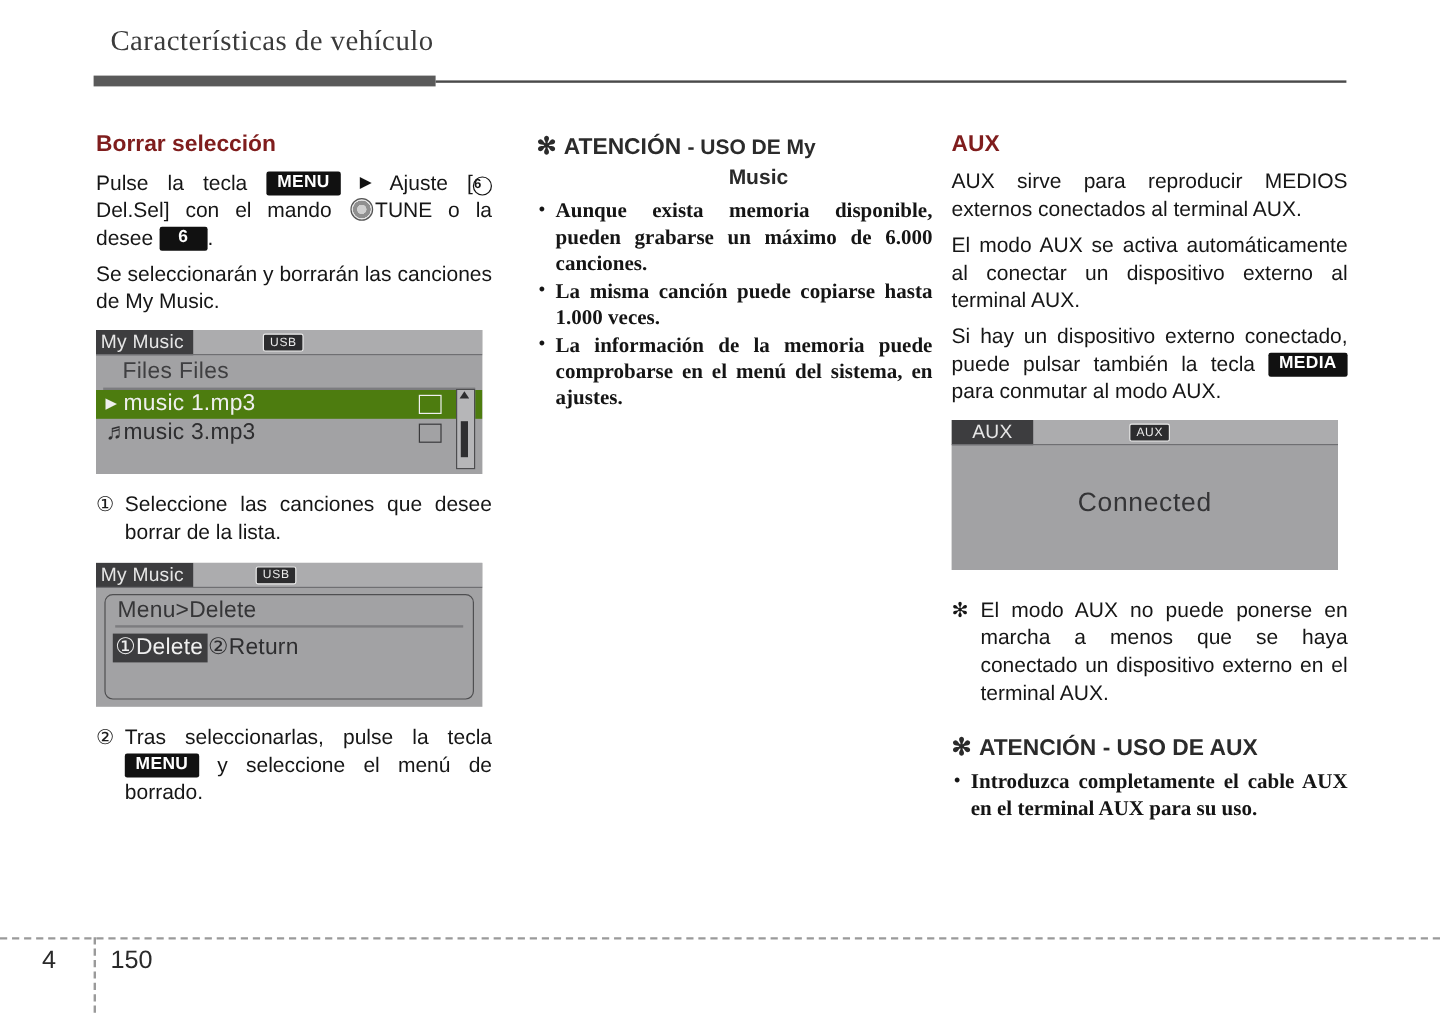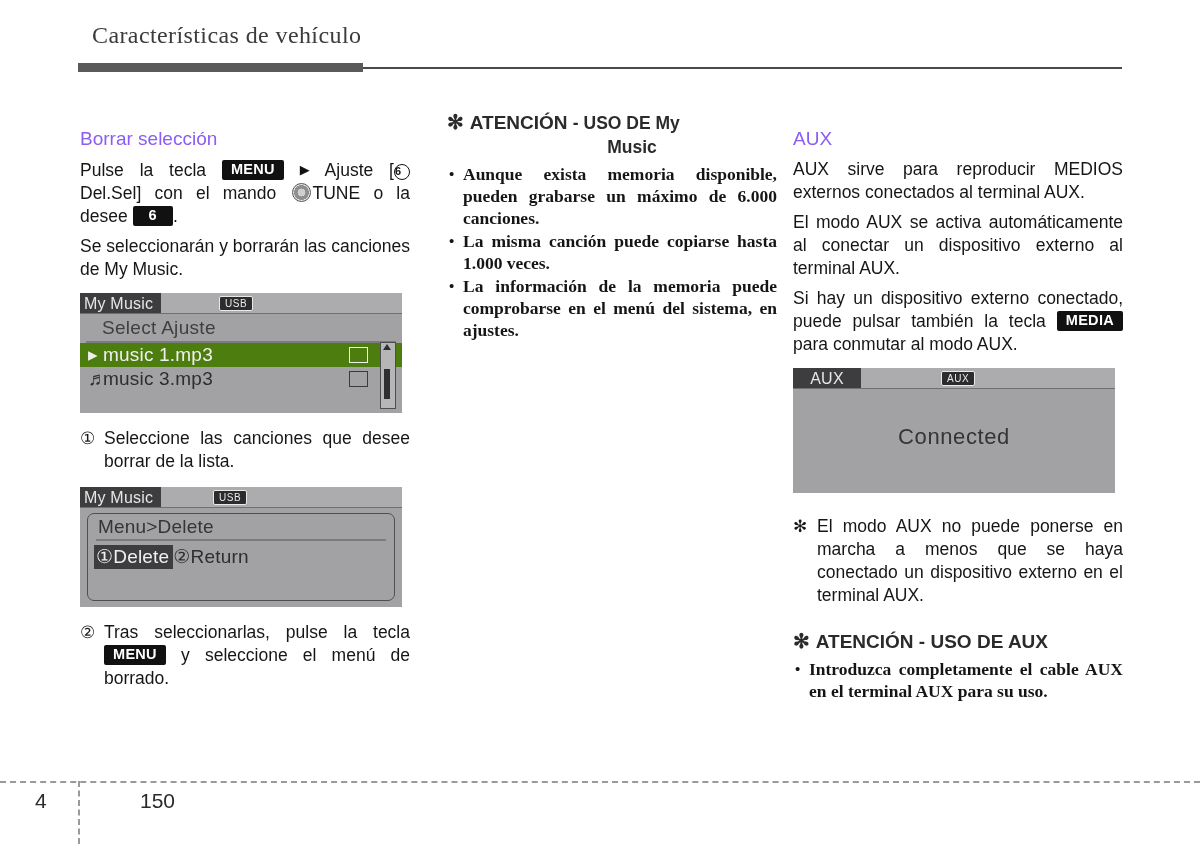--- a/index.html
+++ b/index.html
@@ -20,31 +20,31 @@
     font-size:24px;color:#3b3b3b;letter-spacing:.4px;
     position:absolute;left:14px;top:0px;white-space:nowrap;
   }
   .hdr-bar{position:absolute;left:0px;top:41px;width:285px;height:9px;background:#5a5a5a;}
   .hdr-rule{position:absolute;left:285px;top:45px;width:759px;height:2px;background:#4a4a4a;}
 
   
   .ftr-rule{position:absolute;left:0px;top:781px;width:1200px;height:0;border-top:2px dashed #9a9a9a;}
   .ftr-vert{position:absolute;left:78px;top:781px;width:0;height:63px;border-left:2px dashed #9a9a9a;}
   .ftr-num{position:absolute;left:35px;top:789px;font-size:21px;color:#2a2a2a;font-family:"Liberation Sans",sans-serif;}
-  .ftr-num2{position:absolute;left:92px;top:789px;font-size:21px;color:#2a2a2a;font-family:"Liberation Sans",sans-serif;margin-left:48px;}
+  .ftr-num2{position:absolute;left:92px;top:789px;font-size:21px;color:#2a2a2a;font-family:"Liberation Sans",sans-serif;}
 
   
   .col{position:absolute;top:110px;}
   .col-left{left:80px;width:330px;}
   .col-mid{left:447px;width:330px;}
   .col-right{left:793px;width:330px;}
 
   h2.sec{
-    font-size:19px;font-weight:normal;margin:18px 0 8px 0;
-    font-family:"Liberation Sans",sans-serif;color:#8b5cf6;
+    font-size:19px;font-weight:bold;margin:0 0 8px 0;
+    font-family:"Liberation Sans",sans-serif;color:#7f1d1d;
   }
   p.body{
     font-size:17.5px;line-height:23px;margin:0 0 7px 0;
     text-align:justify;text-justify:inter-word;
     font-family:"Liberation Sans",sans-serif;color:#161616;
     -webkit-hyphens:none;hyphens:none;
   }
   p.body.lastline-left{text-align-last:left;}
 
   
@@ -196,21 +196,21 @@
     </p>
 
     <p class="body lastline-left" style="margin-bottom:12px;">Se seleccionarán y borrarán las canciones de My Music.</p>
 
     <div class="lcd" id="screen1">
       <div class="lcd-top">
         <div class="lcd-tab">My Music</div>
         <div class="lcd-usb" style="left:139px;">USB</div>
         <div class="lcd-underline"></div>
       </div>
-      <div class="title">Select Ajuste</div>
+      <div class="title">Files Files</div>
       <div class="titlerule"></div>
 
       <div class="row sel">
         <span class="gl">▸</span><span>music 1.mp3</span>
         <span class="cb"></span>
       </div>
       <div class="row">
         <span class="gl">♬</span><span>music 3.mp3</span>
         <span class="cb"></span>
       </div>

